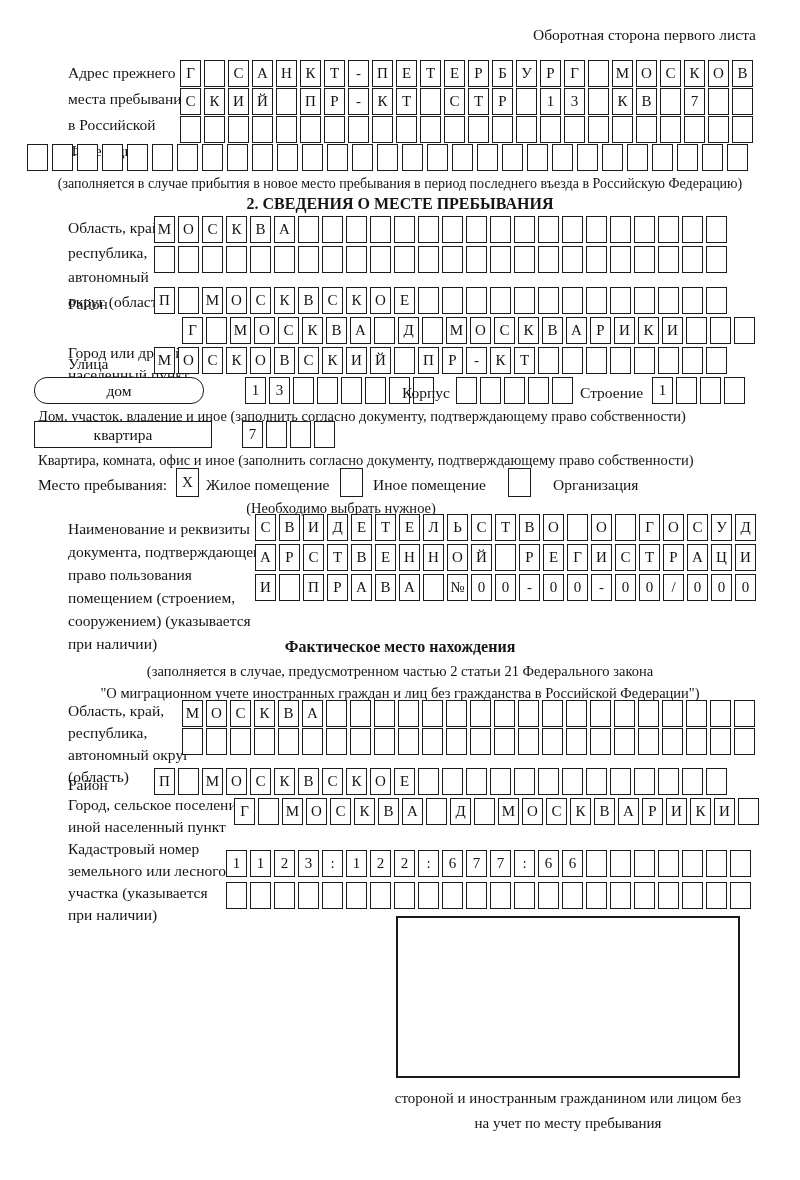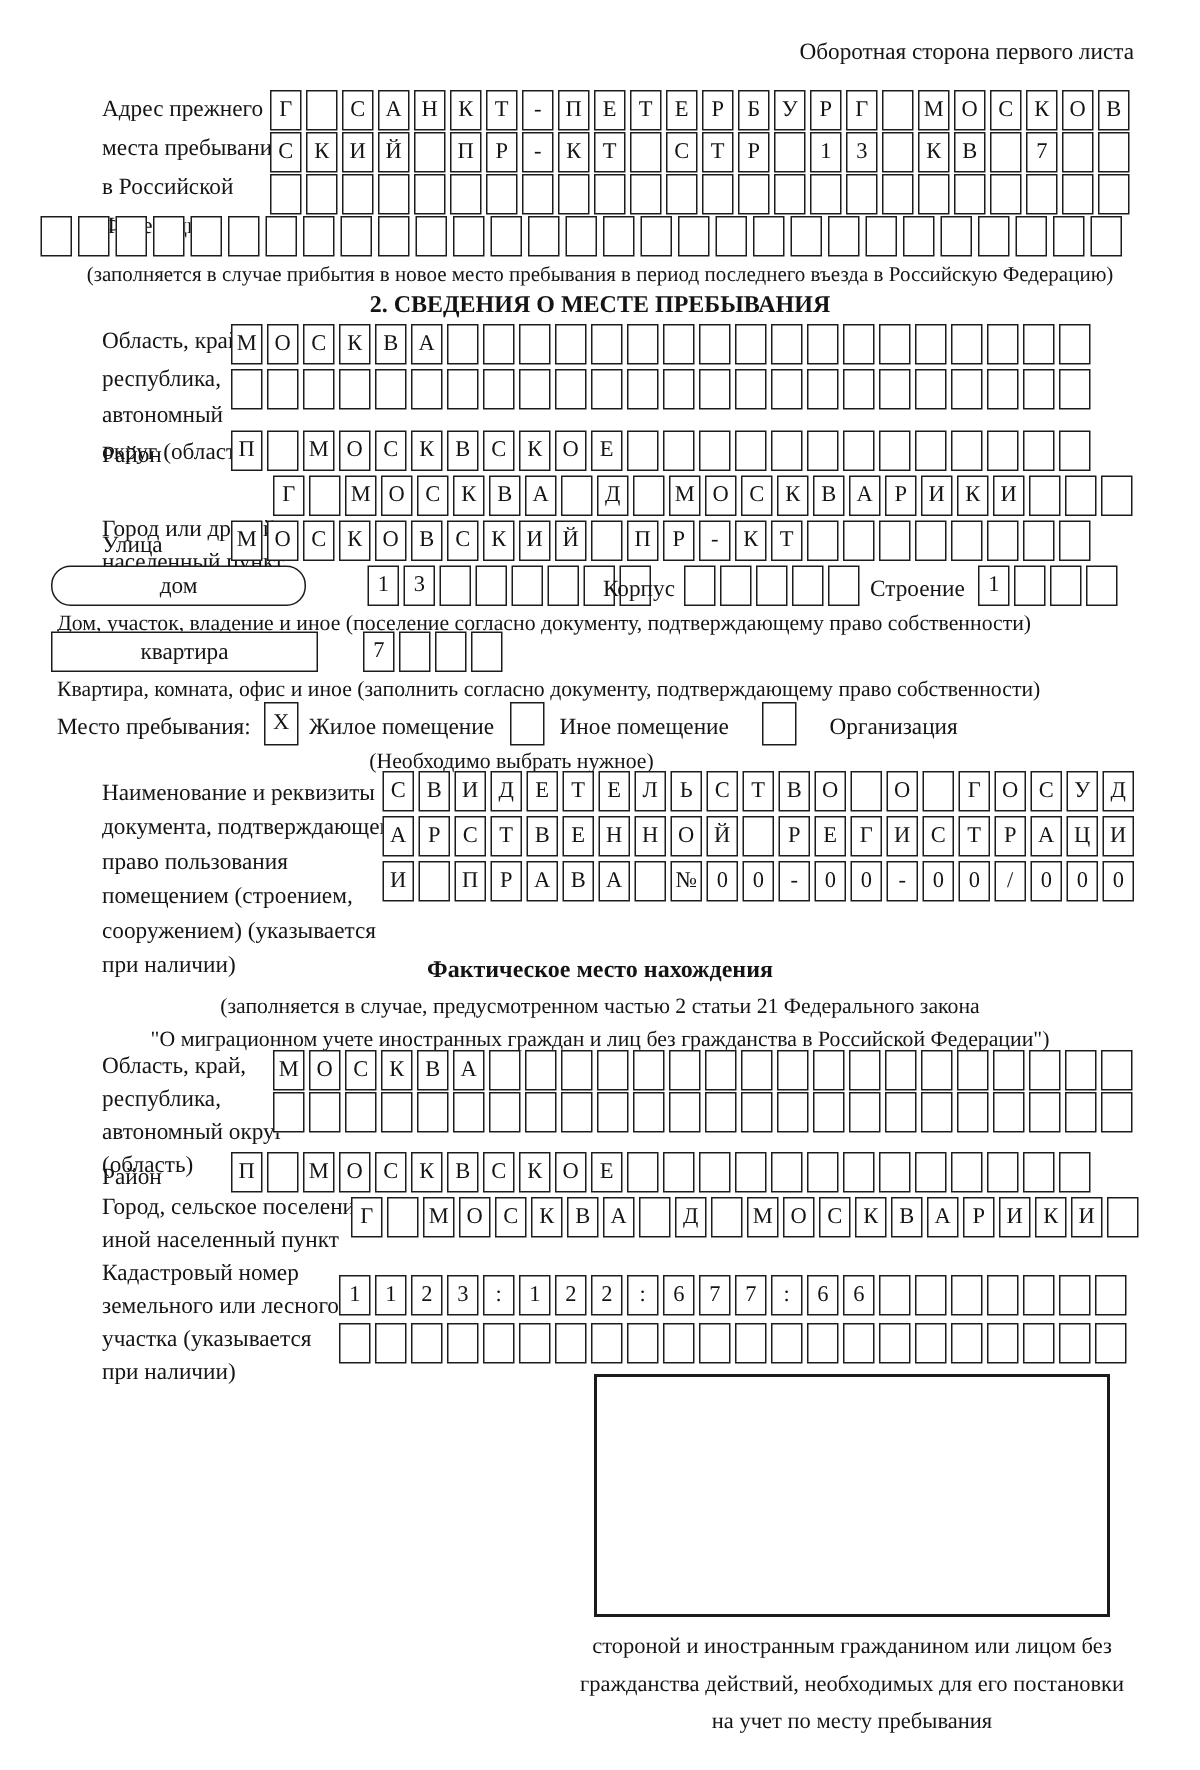--- a/index.html
+++ b/index.html
@@ -74,21 +74,21 @@
 
 <div class="abs lbl" style="left:68px; top:351px;">Улица</div>
 <div class="boxrow" style="left:154px; top:347px;"><span class="cell">М</span><span class="cell">О</span><span class="cell">С</span><span class="cell">К</span><span class="cell">О</span><span class="cell">В</span><span class="cell">С</span><span class="cell">К</span><span class="cell">И</span><span class="cell">Й</span><span class="cell"></span><span class="cell">П</span><span class="cell">Р</span><span class="cell">-</span><span class="cell">К</span><span class="cell">Т</span><span class="cell"></span><span class="cell"></span><span class="cell"></span><span class="cell"></span><span class="cell"></span><span class="cell"></span><span class="cell"></span><span class="cell"></span></div>
 
 <div class="widebox" style="left:34px; top:377px; width:170px;border-radius:13px;">дом</div>
 <div class="boxrow" style="left:208px; top:377px;margin-left:37px;"><span class="cell">1</span><span class="cell">3</span><span class="cell"></span><span class="cell"></span><span class="cell"></span><span class="cell"></span><span class="cell"></span><span class="cell"></span></div>
 <div class="abs lbl" style="left:402px; top:380px;">Корпус</div>
 <div class="boxrow" style="left:456px; top:377px;"><span class="cell"></span><span class="cell"></span><span class="cell"></span><span class="cell"></span><span class="cell"></span></div>
 <div class="abs lbl" style="left:580px; top:380px;">Строение</div>
 <div class="boxrow" style="left:652px; top:377px;"><span class="cell">1</span><span class="cell"></span><span class="cell"></span><span class="cell"></span></div>
-<div class="abs note" style="left:38px; top:407px; font-size:14.5px;">Дом, участок, владение и иное (поселение согласно документу, подтверждающему право собственности)</div>
+<div class="abs note" style="left:38px; top:407px; font-size:14.5px;">Дом, участок, владение и иное (заполнить согласно документу, подтверждающему право собственности)</div>
 
 <div class="widebox" style="left:34px; top:421px; width:178px;">квартира</div>
 <div class="boxrow" style="left:242px; top:421px;"><span class="cell">7</span><span class="cell"></span><span class="cell"></span><span class="cell"></span></div>
 <div class="abs note" style="left:38px; top:451px; font-size:14.5px;">Квартира, комната, офис и иное (заполнить согласно документу, подтверждающему право собственности)</div>
 
 <div class="abs lbl" style="left:38px; top:472px;">Место пребывания:</div>
 <div class="chk" style="left:176px; top:468px;">X</div>
 <div class="abs lbl" style="left:206px; top:472px;">Жилое помещение</div>
 <div class="chk" style="left:340px; top:468px;"></div>
 <div class="abs lbl" style="left:373px; top:472px;">Иное помещение</div>
@@ -135,15 +135,14 @@
     <div>земельного или лесного</div>
     <div>участка (указывается</div>
     <div>при наличии)</div>
   </div>
 <div class="boxrow" style="left:226px; top:850px;"><span class="cell">1</span><span class="cell">1</span><span class="cell">2</span><span class="cell">3</span><span class="cell">:</span><span class="cell">1</span><span class="cell">2</span><span class="cell">2</span><span class="cell">:</span><span class="cell">6</span><span class="cell">7</span><span class="cell">7</span><span class="cell">:</span><span class="cell">6</span><span class="cell">6</span><span class="cell"></span><span class="cell"></span><span class="cell"></span><span class="cell"></span><span class="cell"></span><span class="cell"></span><span class="cell"></span></div>
 <div class="boxrow" style="left:226px; top:882px;"><span class="cell"></span><span class="cell"></span><span class="cell"></span><span class="cell"></span><span class="cell"></span><span class="cell"></span><span class="cell"></span><span class="cell"></span><span class="cell"></span><span class="cell"></span><span class="cell"></span><span class="cell"></span><span class="cell"></span><span class="cell"></span><span class="cell"></span><span class="cell"></span><span class="cell"></span><span class="cell"></span><span class="cell"></span><span class="cell"></span><span class="cell"></span><span class="cell"></span></div>
 
 <div class="stampbox" style="left:396px; top:916px; width:344px; height:162px;"></div>
 <div class="abs lbl" style="left:356px; top:1086px; width:424px; text-align:center; font-size:15px; line-height:25px; white-space:normal;">
     <div>стороной и иностранным гражданином или лицом без</div>
-    <div>гражданства действий, необходимых для его постановки</div>
     <div>на учет по месту пребывания</div>
   </div>
 
 </body></html>

